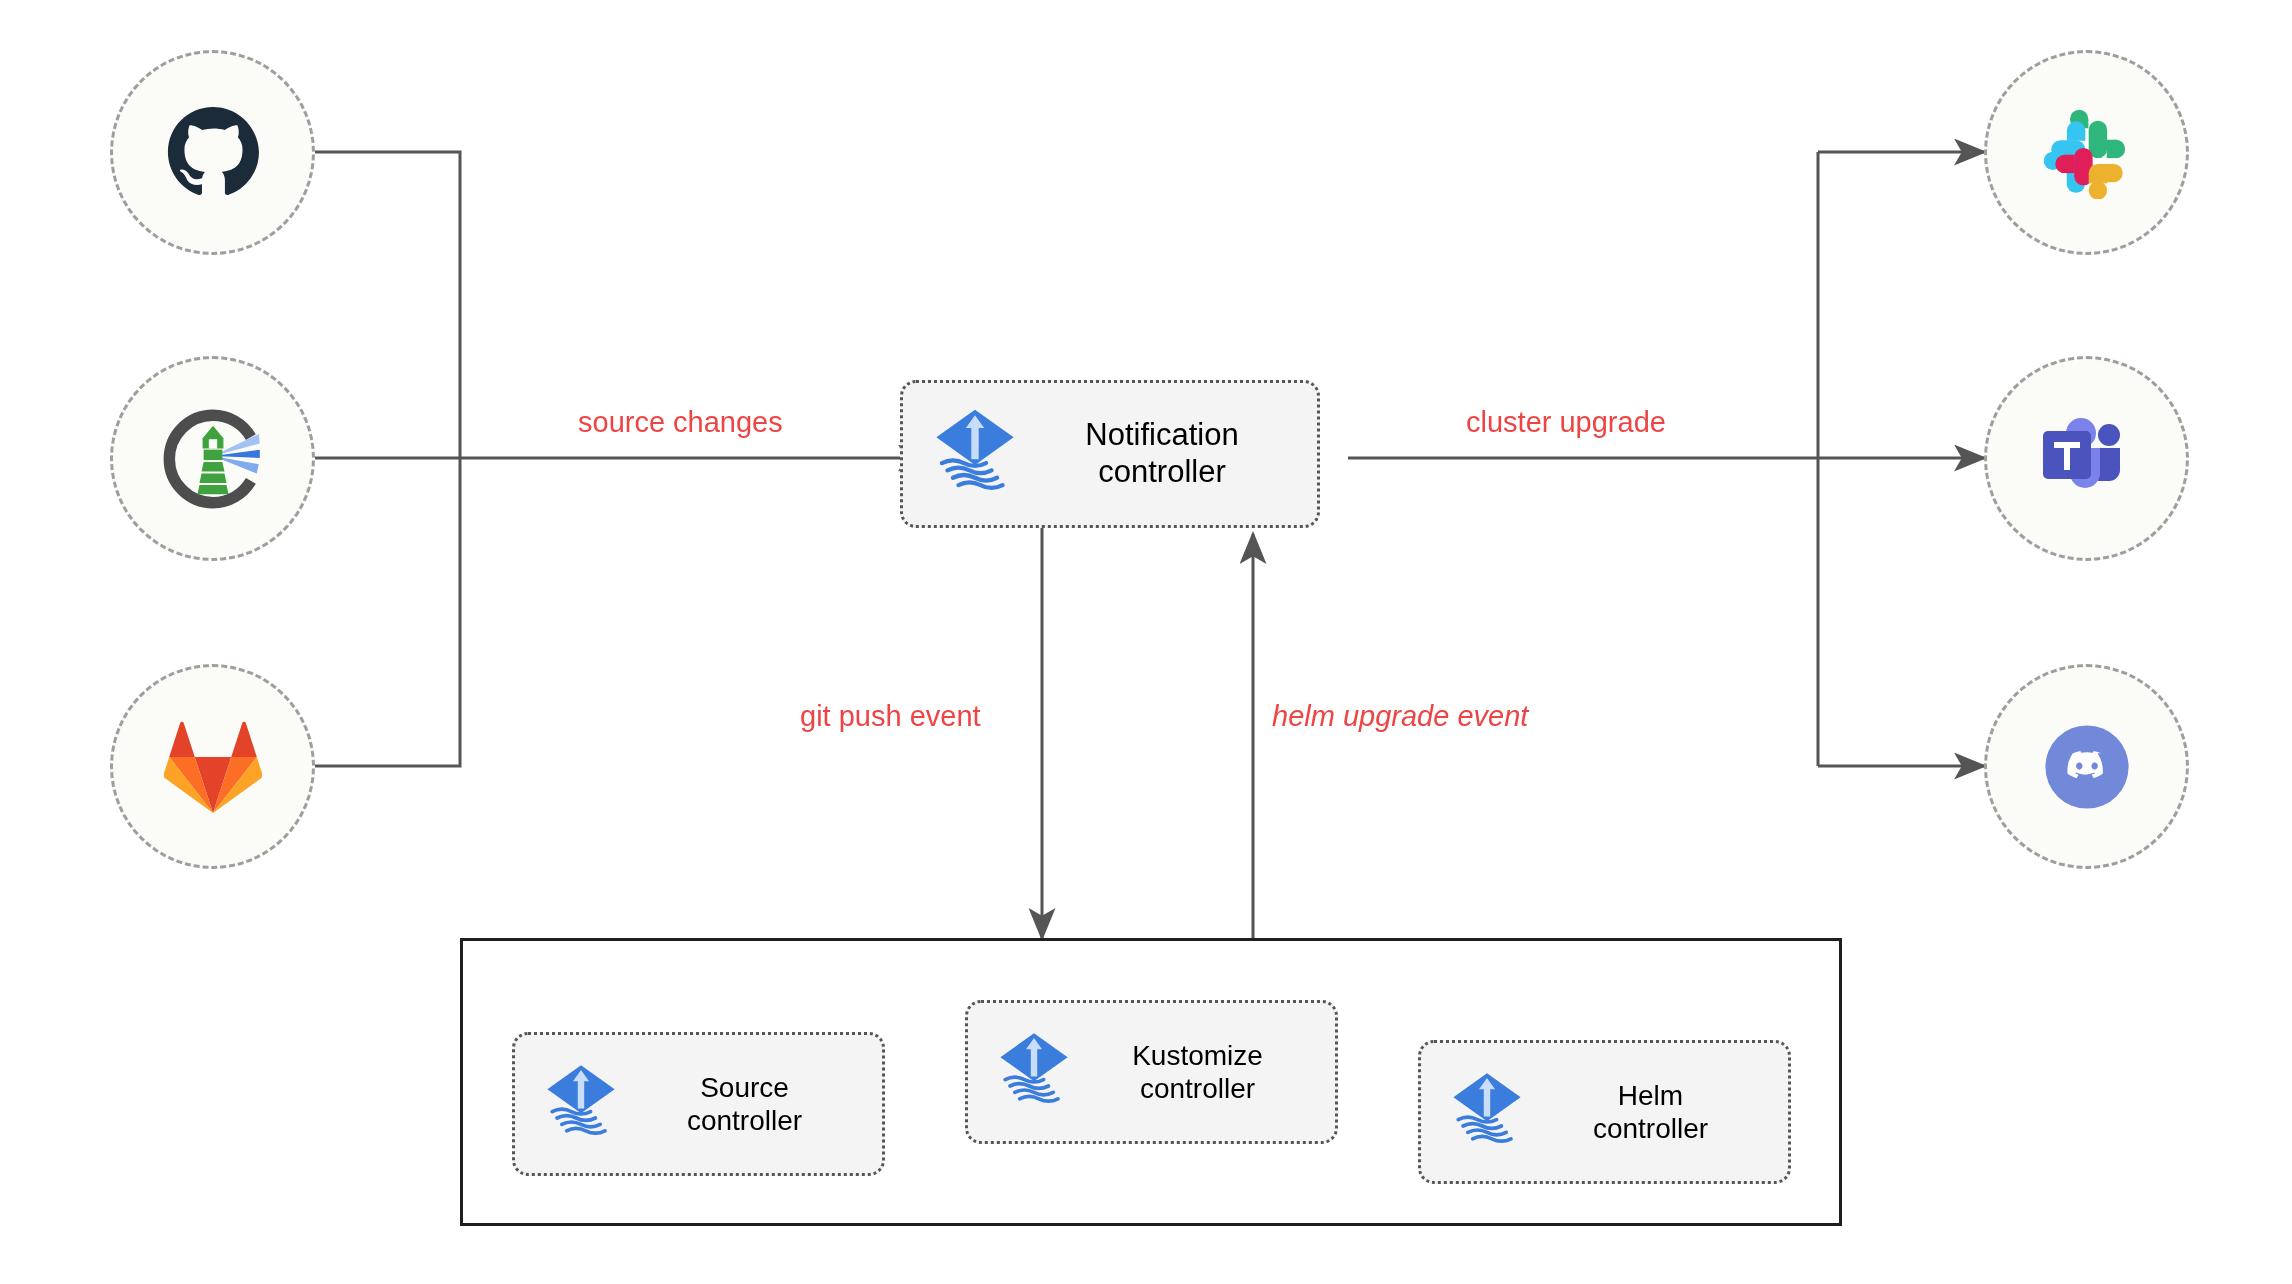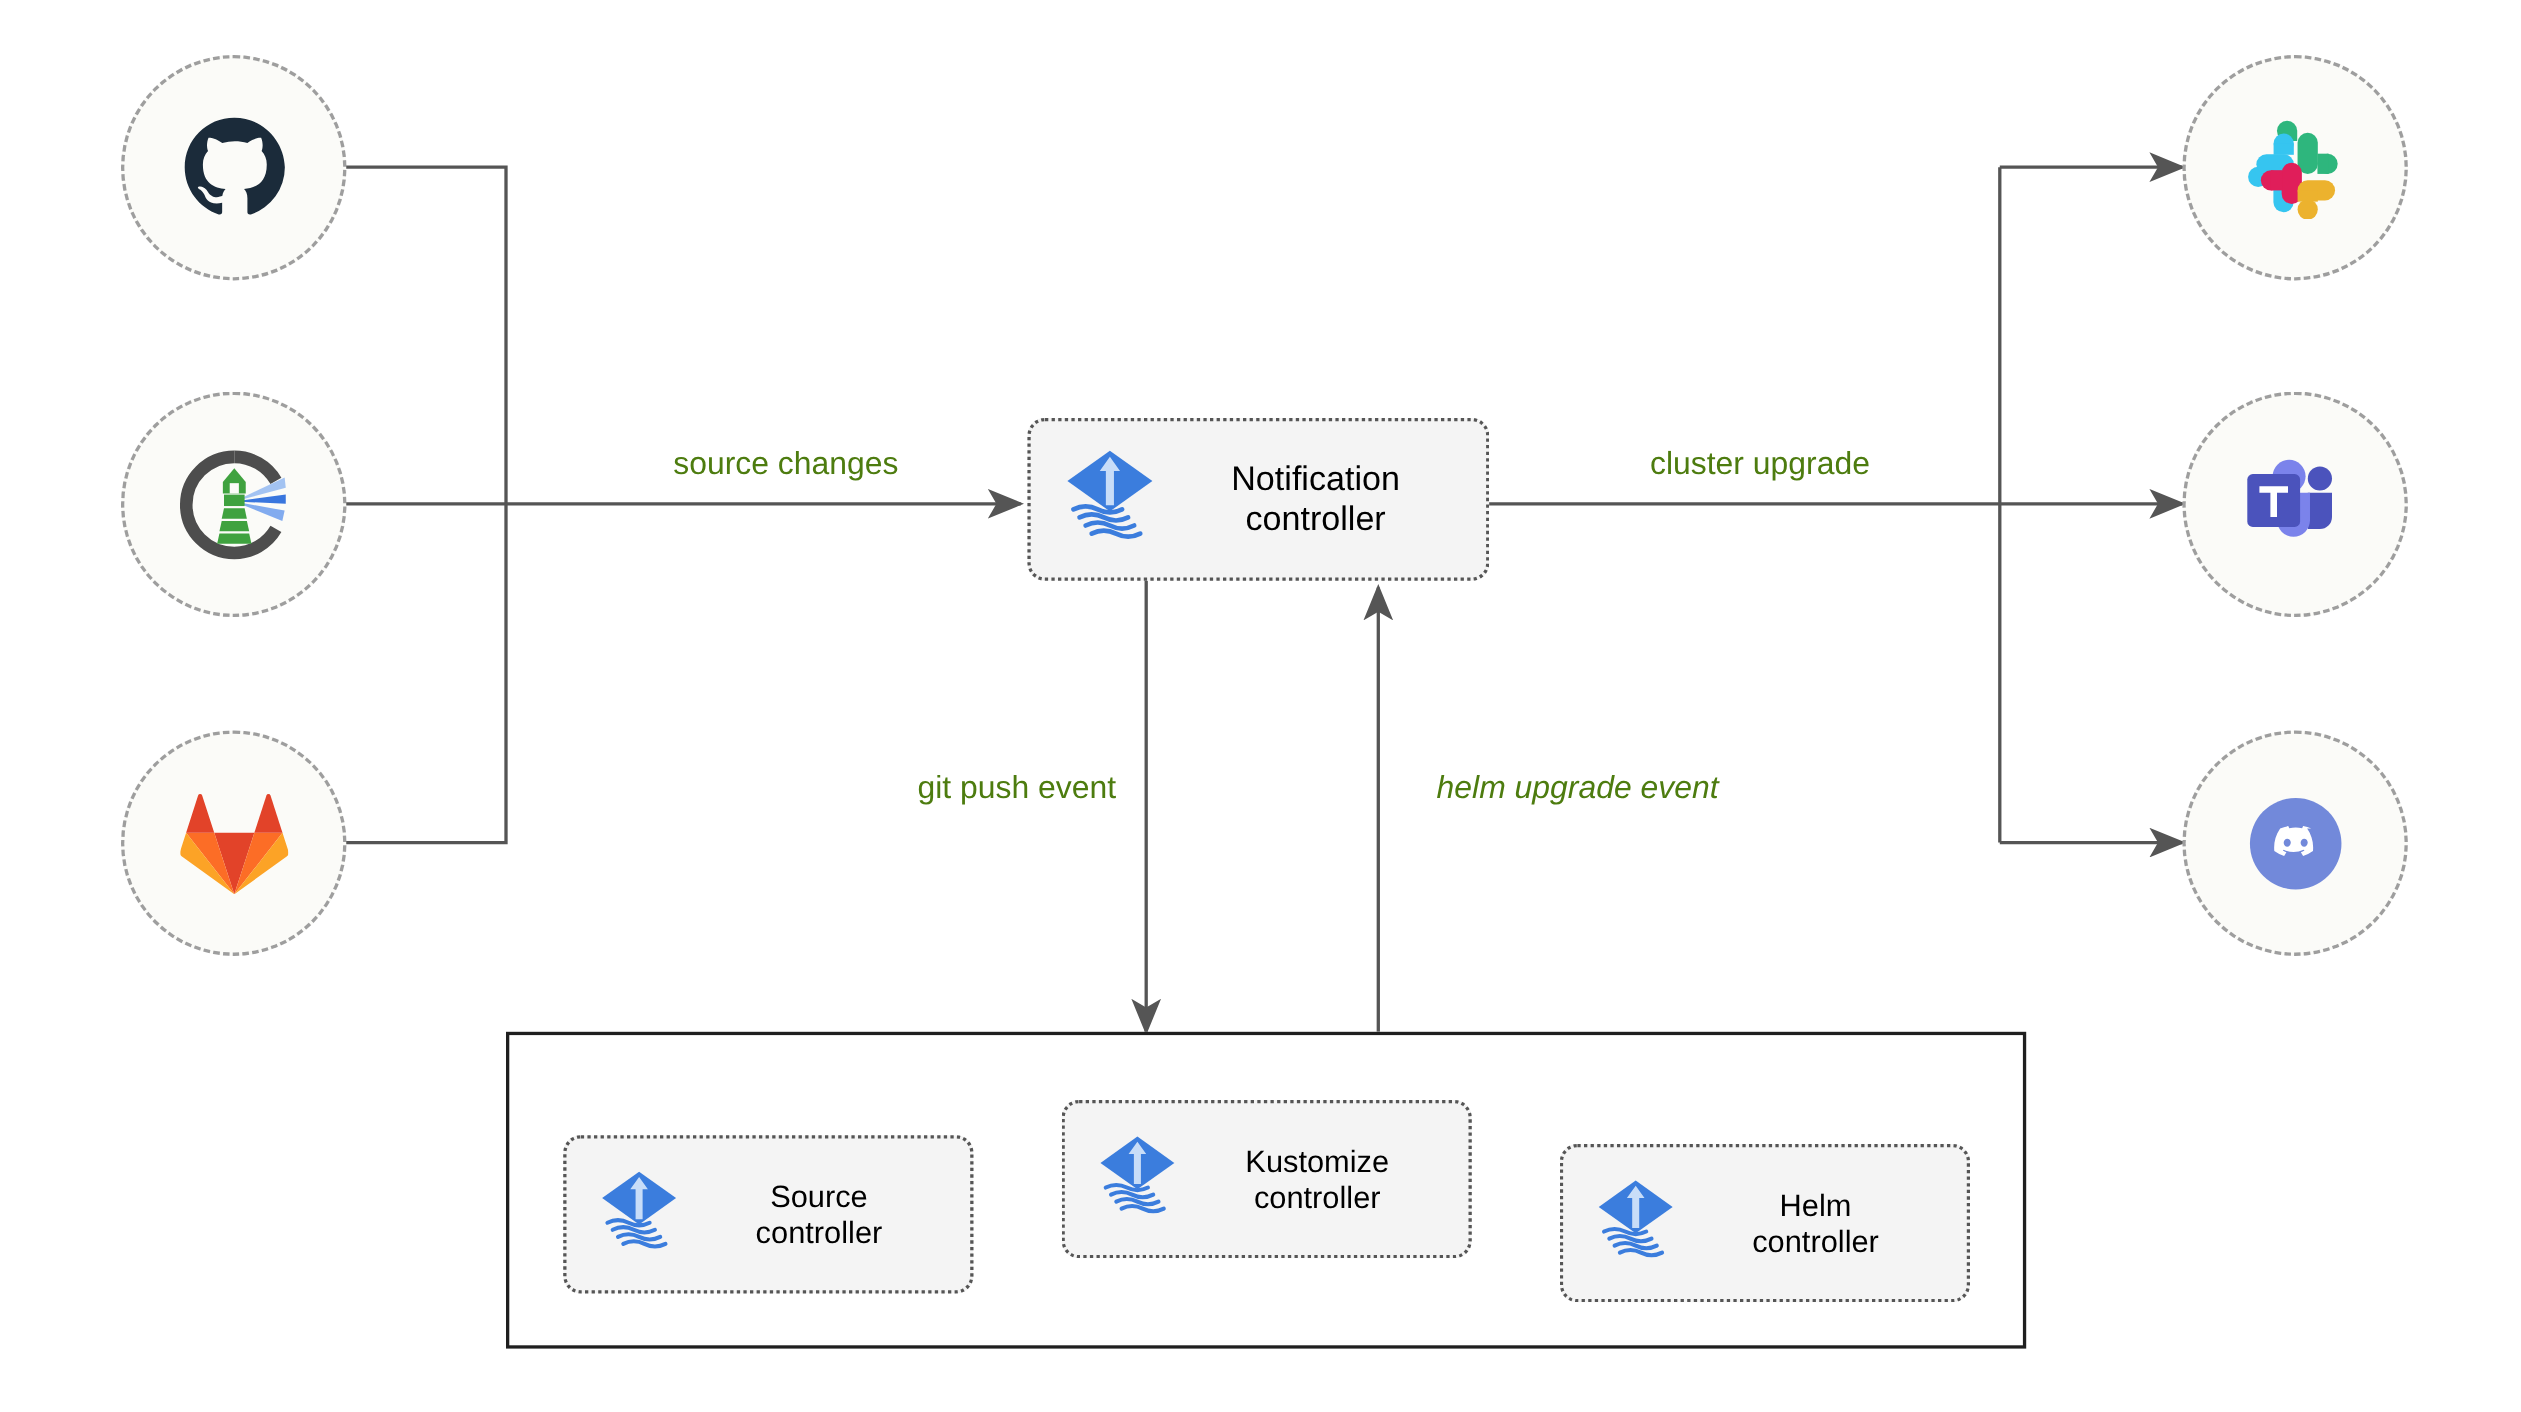--- a/index.html
+++ b/index.html
@@ -83,23 +83,22 @@
     font-size: 23px;
     color: #1f1f1f;
     margin-left: 14px;
     white-space: nowrap;
   }
 
   
   .edge-label {
     position: absolute;
     font-size: 29px;
-    color: #4d7c0f;
+    color: #ef4444;
     white-space: nowrap;
-    margin-left: 34px;
   }
 
   
   #edges {
     position: absolute;
     left: 0;
     top: 0;
     width: 2292px;
     height: 1284px;
     pointer-events: none;
@@ -237,21 +236,21 @@
 
   <div class="circle-node" style="left:1984px; top:664px; width:205px; height:205px;">
     <span>
       <svg width="104" height="104" viewBox="0 0 100 100" aria-hidden="true">
         <circle cx="50" cy="50" r="40" fill="#7289da"></circle>
         <path fill="#ffffff" d="M63.6 36.8a28 28 0 0 0-7.1-2.2l-.9 1.8a26 26 0 0 0-11.2 0l-.9-1.8a28 28 0 0 0-7.1 2.2c-4.5 6.7-5.7 13.2-5.1 19.6a28.4 28.4 0 0 0 8.6 4.3l2-3.3c-1.1-.4-2.2-.9-3.2-1.5l.8-.6a20.3 20.3 0 0 0 17.4 0l.8.6c-1 .6-2.1 1.1-3.2 1.5l2 3.3a28.4 28.4 0 0 0 8.6-4.3c.7-7.4-1.2-13.9-5.1-19.6zM42.6 52.6c-1.7 0-3.1-1.6-3.1-3.5s1.4-3.5 3.1-3.5 3.2 1.6 3.1 3.5-1.4 3.5-3.1 3.5zm14.8 0c-1.7 0-3.1-1.6-3.1-3.5s1.4-3.5 3.1-3.5 3.2 1.6 3.1 3.5-1.4 3.5-3.1 3.5z"></path>
       </svg>
     </span>
   </div>
 
-  <div class="ctrl-box" style="left:934px; top:380px; width:420px; height:148px;justify-content:space-between;">
+  <div class="ctrl-box" style="left:900px; top:380px; width:420px; height:148px;justify-content:space-between;">
     <span class="ctrl-logo">
       <svg width="92" height="92" viewBox="0 0 100 100" aria-hidden="true">
         <path d="M50 4 L92 34 L50 64 L8 34 Z" fill="#3b7ddd"></path>
         <path d="M50 10 L60 24 L54 24 L54 58 L46 58 L46 24 L40 24 Z" fill="#c8ddf8"></path>
         <g stroke="#3b7ddd" stroke-width="4.6" fill="none" stroke-linecap="round">
           <path d="M14 62 q12 -6 24 0 q12 6 24 0"></path>
           <path d="M20 70 q12 -6 24 0 q12 6 24 0"></path>
           <path d="M26 78 q12 -6 24 0 q12 6 24 0"></path>
           <path d="M32 86 q12 -6 24 0 q12 6 24 0"></path>
         </g>

